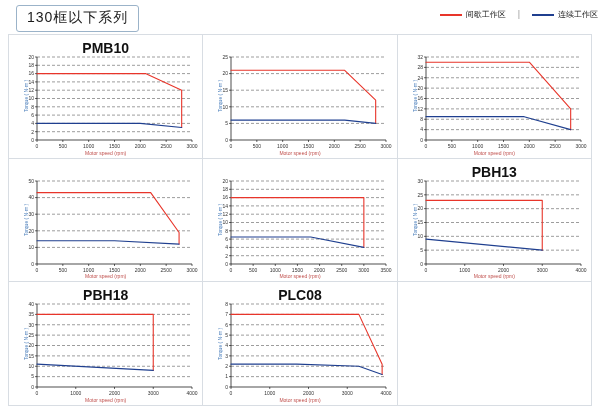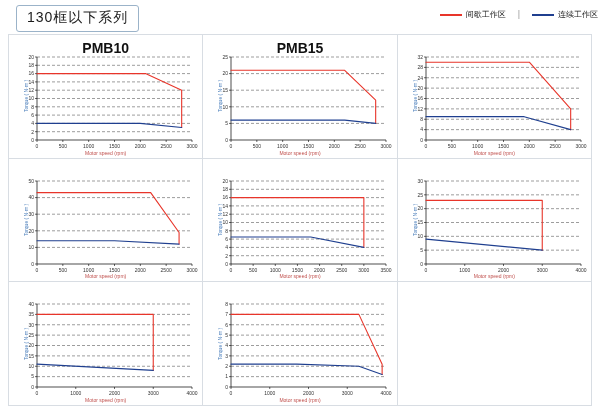--- a/index.html
+++ b/index.html
@@ -200,21 +200,20 @@
           <text x="131.33333333333331" y="97" text-anchor="middle" class="tick">2000</text>
           <line x1="157.16666666666669" y1="89" x2="157.16666666666669" y2="91" stroke="#000" stroke-width="0.6"></line>
           <text x="157.16666666666669" y="97" text-anchor="middle" class="tick">2500</text>
           <line x1="183" y1="89" x2="183" y2="91" stroke="#000" stroke-width="0.6"></line>
           <text x="183" y="97" text-anchor="middle" class="tick">3000</text>
           <polyline points="28.00,22.60 136.50,22.60 172.67,39.20 172.67,76.55" fill="none" stroke="#e8352a" stroke-width="1.1" stroke-linejoin="round" stroke-linecap="round"></polyline>
           <polyline points="28.00,72.40 131.33,72.40 172.67,76.55" fill="none" stroke="#1f3f8f" stroke-width="1.1" stroke-linejoin="round" stroke-linecap="round"></polyline>
         </svg>
       </div>
     <div class="cell">
-      <div class="chart-title">PMB15</div>
       <div class="axis-label-y">Torque ( N·m )</div>
       <div class="axis-label-x">Motor speed (rpm)</div>
     <svg width="193" height="107" class="chart-svg">
           <line x1="28" y1="72.4" x2="183" y2="72.4" stroke="#3a3a3a" stroke-width="0.5" stroke-dasharray="3,2"></line>
           <line x1="28" y1="55.8" x2="183" y2="55.8" stroke="#3a3a3a" stroke-width="0.5" stroke-dasharray="3,2"></line>
           <line x1="28" y1="39.2" x2="183" y2="39.2" stroke="#3a3a3a" stroke-width="0.5" stroke-dasharray="3,2"></line>
           <line x1="28" y1="22.599999999999994" x2="183" y2="22.599999999999994" stroke="#3a3a3a" stroke-width="0.5" stroke-dasharray="3,2"></line>
           <line x1="28" y1="6" x2="183" y2="6" stroke="#3a3a3a" stroke-width="0.5" stroke-dasharray="3,2"></line>
           <line x1="28" y1="6" x2="28" y2="89" stroke="#000" stroke-width="0.7"></line>
           <line x1="28" y1="89" x2="183" y2="89" stroke="#000" stroke-width="0.7"></line>
@@ -391,20 +390,21 @@
           <text x="138.71428571428572" y="97" text-anchor="middle" class="tick">2500</text>
           <line x1="160.85714285714286" y1="89" x2="160.85714285714286" y2="91" stroke="#000" stroke-width="0.6"></line>
           <text x="160.85714285714286" y="97" text-anchor="middle" class="tick">3000</text>
           <line x1="183" y1="89" x2="183" y2="91" stroke="#000" stroke-width="0.6"></line>
           <text x="183" y="97" text-anchor="middle" class="tick">3500</text>
           <polyline points="28.00,22.60 160.86,22.60 160.86,72.40" fill="none" stroke="#e8352a" stroke-width="1.1" stroke-linejoin="round" stroke-linecap="round"></polyline>
           <polyline points="28.00,62.02 107.71,62.02 160.86,72.40" fill="none" stroke="#1f3f8f" stroke-width="1.1" stroke-linejoin="round" stroke-linecap="round"></polyline>
         </svg>
       </div>
     <div class="cell">
+      <div class="chart-title">PBH13</div>
       <div class="axis-label-y">Torque ( N·m )</div>
       <div class="axis-label-x">Motor speed (rpm)</div>
     <svg width="193" height="107" class="chart-svg">
           <line x1="28" y1="75.16666666666667" x2="183" y2="75.16666666666667" stroke="#3a3a3a" stroke-width="0.5" stroke-dasharray="3,2"></line>
           <line x1="28" y1="61.333333333333336" x2="183" y2="61.333333333333336" stroke="#3a3a3a" stroke-width="0.5" stroke-dasharray="3,2"></line>
           <line x1="28" y1="47.5" x2="183" y2="47.5" stroke="#3a3a3a" stroke-width="0.5" stroke-dasharray="3,2"></line>
           <line x1="28" y1="33.66666666666667" x2="183" y2="33.66666666666667" stroke="#3a3a3a" stroke-width="0.5" stroke-dasharray="3,2"></line>
           <line x1="28" y1="19.83333333333333" x2="183" y2="19.83333333333333" stroke="#3a3a3a" stroke-width="0.5" stroke-dasharray="3,2"></line>
           <line x1="28" y1="6" x2="183" y2="6" stroke="#3a3a3a" stroke-width="0.5" stroke-dasharray="3,2"></line>
           <line x1="28" y1="6" x2="28" y2="89" stroke="#000" stroke-width="0.7"></line>
@@ -431,20 +431,21 @@
           <text x="105.5" y="97" text-anchor="middle" class="tick">2000</text>
           <line x1="144.25" y1="89" x2="144.25" y2="91" stroke="#000" stroke-width="0.6"></line>
           <text x="144.25" y="97" text-anchor="middle" class="tick">3000</text>
           <line x1="183" y1="89" x2="183" y2="91" stroke="#000" stroke-width="0.6"></line>
           <text x="183" y="97" text-anchor="middle" class="tick">4000</text>
           <polyline points="28.00,25.37 144.25,25.37 144.25,75.17" fill="none" stroke="#e8352a" stroke-width="1.1" stroke-linejoin="round" stroke-linecap="round"></polyline>
           <polyline points="28.00,64.10 144.25,75.17" fill="none" stroke="#1f3f8f" stroke-width="1.1" stroke-linejoin="round" stroke-linecap="round"></polyline>
         </svg>
       </div>
     <div class="cell">
+      <div class="chart-title">PBH18</div>
       <div class="axis-label-y">Torque ( N·m )</div>
       <div class="axis-label-x">Motor speed (rpm)</div>
     <svg width="193" height="107" class="chart-svg">
           <line x1="28" y1="78.625" x2="183" y2="78.625" stroke="#3a3a3a" stroke-width="0.5" stroke-dasharray="3,2"></line>
           <line x1="28" y1="68.25" x2="183" y2="68.25" stroke="#3a3a3a" stroke-width="0.5" stroke-dasharray="3,2"></line>
           <line x1="28" y1="57.875" x2="183" y2="57.875" stroke="#3a3a3a" stroke-width="0.5" stroke-dasharray="3,2"></line>
           <line x1="28" y1="47.5" x2="183" y2="47.5" stroke="#3a3a3a" stroke-width="0.5" stroke-dasharray="3,2"></line>
           <line x1="28" y1="37.125" x2="183" y2="37.125" stroke="#3a3a3a" stroke-width="0.5" stroke-dasharray="3,2"></line>
           <line x1="28" y1="26.75" x2="183" y2="26.75" stroke="#3a3a3a" stroke-width="0.5" stroke-dasharray="3,2"></line>
           <line x1="28" y1="16.375" x2="183" y2="16.375" stroke="#3a3a3a" stroke-width="0.5" stroke-dasharray="3,2"></line>
@@ -477,20 +478,21 @@
           <text x="105.5" y="97" text-anchor="middle" class="tick">2000</text>
           <line x1="144.25" y1="89" x2="144.25" y2="91" stroke="#000" stroke-width="0.6"></line>
           <text x="144.25" y="97" text-anchor="middle" class="tick">3000</text>
           <line x1="183" y1="89" x2="183" y2="91" stroke="#000" stroke-width="0.6"></line>
           <text x="183" y="97" text-anchor="middle" class="tick">4000</text>
           <polyline points="28.00,16.38 144.25,16.38 144.25,72.40" fill="none" stroke="#e8352a" stroke-width="1.1" stroke-linejoin="round" stroke-linecap="round"></polyline>
           <polyline points="28.00,66.17 144.25,72.40" fill="none" stroke="#1f3f8f" stroke-width="1.1" stroke-linejoin="round" stroke-linecap="round"></polyline>
         </svg>
       </div>
     <div class="cell">
+      <div class="chart-title">PLC08</div>
       <div class="axis-label-y">Torque ( N·m )</div>
       <div class="axis-label-x">Motor speed (rpm)</div>
     <svg width="193" height="107" class="chart-svg">
           <line x1="28" y1="78.625" x2="183" y2="78.625" stroke="#3a3a3a" stroke-width="0.5" stroke-dasharray="3,2"></line>
           <line x1="28" y1="68.25" x2="183" y2="68.25" stroke="#3a3a3a" stroke-width="0.5" stroke-dasharray="3,2"></line>
           <line x1="28" y1="57.875" x2="183" y2="57.875" stroke="#3a3a3a" stroke-width="0.5" stroke-dasharray="3,2"></line>
           <line x1="28" y1="47.5" x2="183" y2="47.5" stroke="#3a3a3a" stroke-width="0.5" stroke-dasharray="3,2"></line>
           <line x1="28" y1="37.125" x2="183" y2="37.125" stroke="#3a3a3a" stroke-width="0.5" stroke-dasharray="3,2"></line>
           <line x1="28" y1="26.75" x2="183" y2="26.75" stroke="#3a3a3a" stroke-width="0.5" stroke-dasharray="3,2"></line>
           <line x1="28" y1="16.375" x2="183" y2="16.375" stroke="#3a3a3a" stroke-width="0.5" stroke-dasharray="3,2"></line>

